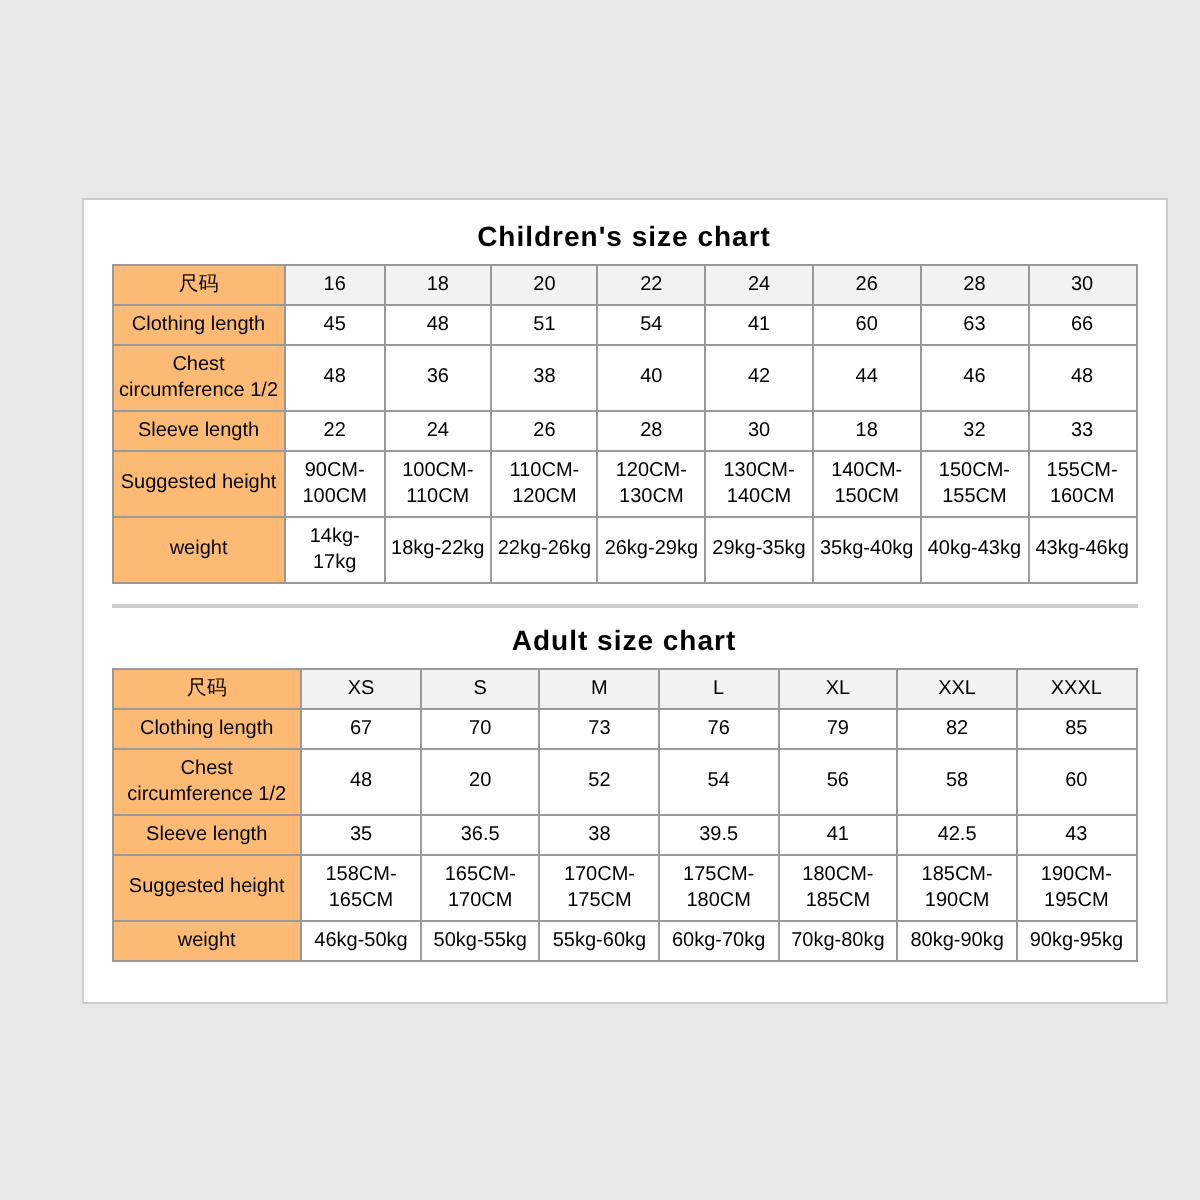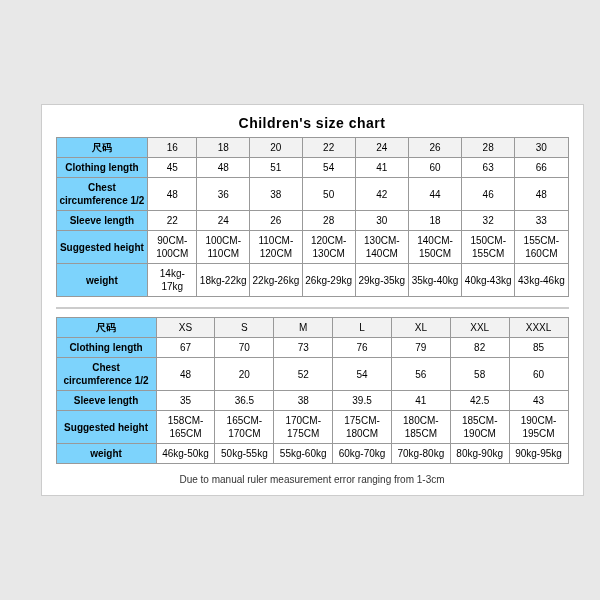--- a/index.html
+++ b/index.html
@@ -38,22 +38,22 @@
       padding: 3px 2px;
       font-size: 10px;
       line-height: 1.3;
     }
     th {
       background: #f2f2f2;
       font-weight: normal;
     }
     td:first-child, th:first-child {
       text-align: center;
-      font-weight: bold;
-      background: #7dd3fc;
+      font-weight: normal;
+      background: #fdba74;
     }
     .note {
       text-align: center;
       font-size: 10px;
       color: #333;
       margin-top: 4px;
     }
     .divider {
       border: none;
       border-top: 2px solid #ccc;
@@ -90,21 +90,21 @@
           <td>41</td>
           <td>60</td>
           <td>63</td>
           <td>66</td>
         </tr>
         <tr>
           <td>Chest circumference 1/2</td>
           <td>48</td>
           <td>36</td>
           <td>38</td>
-          <td>50</td>
+          <td>40</td>
           <td>42</td>
           <td>44</td>
           <td>46</td>
           <td>48</td>
         </tr>
         <tr>
           <td>Sleeve length</td>
           <td>22</td>
           <td>24</td>
           <td>26</td>
@@ -134,20 +134,21 @@
           <td>29kg-35kg</td>
           <td>35kg-40kg</td>
           <td>40kg-43kg</td>
           <td>43kg-46kg</td>
         </tr>
       </tbody>
   </table>
 
   <hr class="divider">
 
+  <div class="section-title">Adult size chart</div>
   <table>
     <thead>
       <tr id="adult-header-row">
           <th>尺码</th>
           <th>XS</th>
           <th>S</th>
           <th>M</th>
           <th>L</th>
           <th>XL</th>
           <th>XXL</th>
@@ -201,14 +202,13 @@
           <td>50kg-55kg</td>
           <td>55kg-60kg</td>
           <td>60kg-70kg</td>
           <td>70kg-80kg</td>
           <td>80kg-90kg</td>
           <td>90kg-95kg</td>
         </tr>
       </tbody>
   </table>
 
-  <div class="note">Due to manual ruler measurement error ranging from 1-3cm</div>
 </div>
 
 </body></html>

